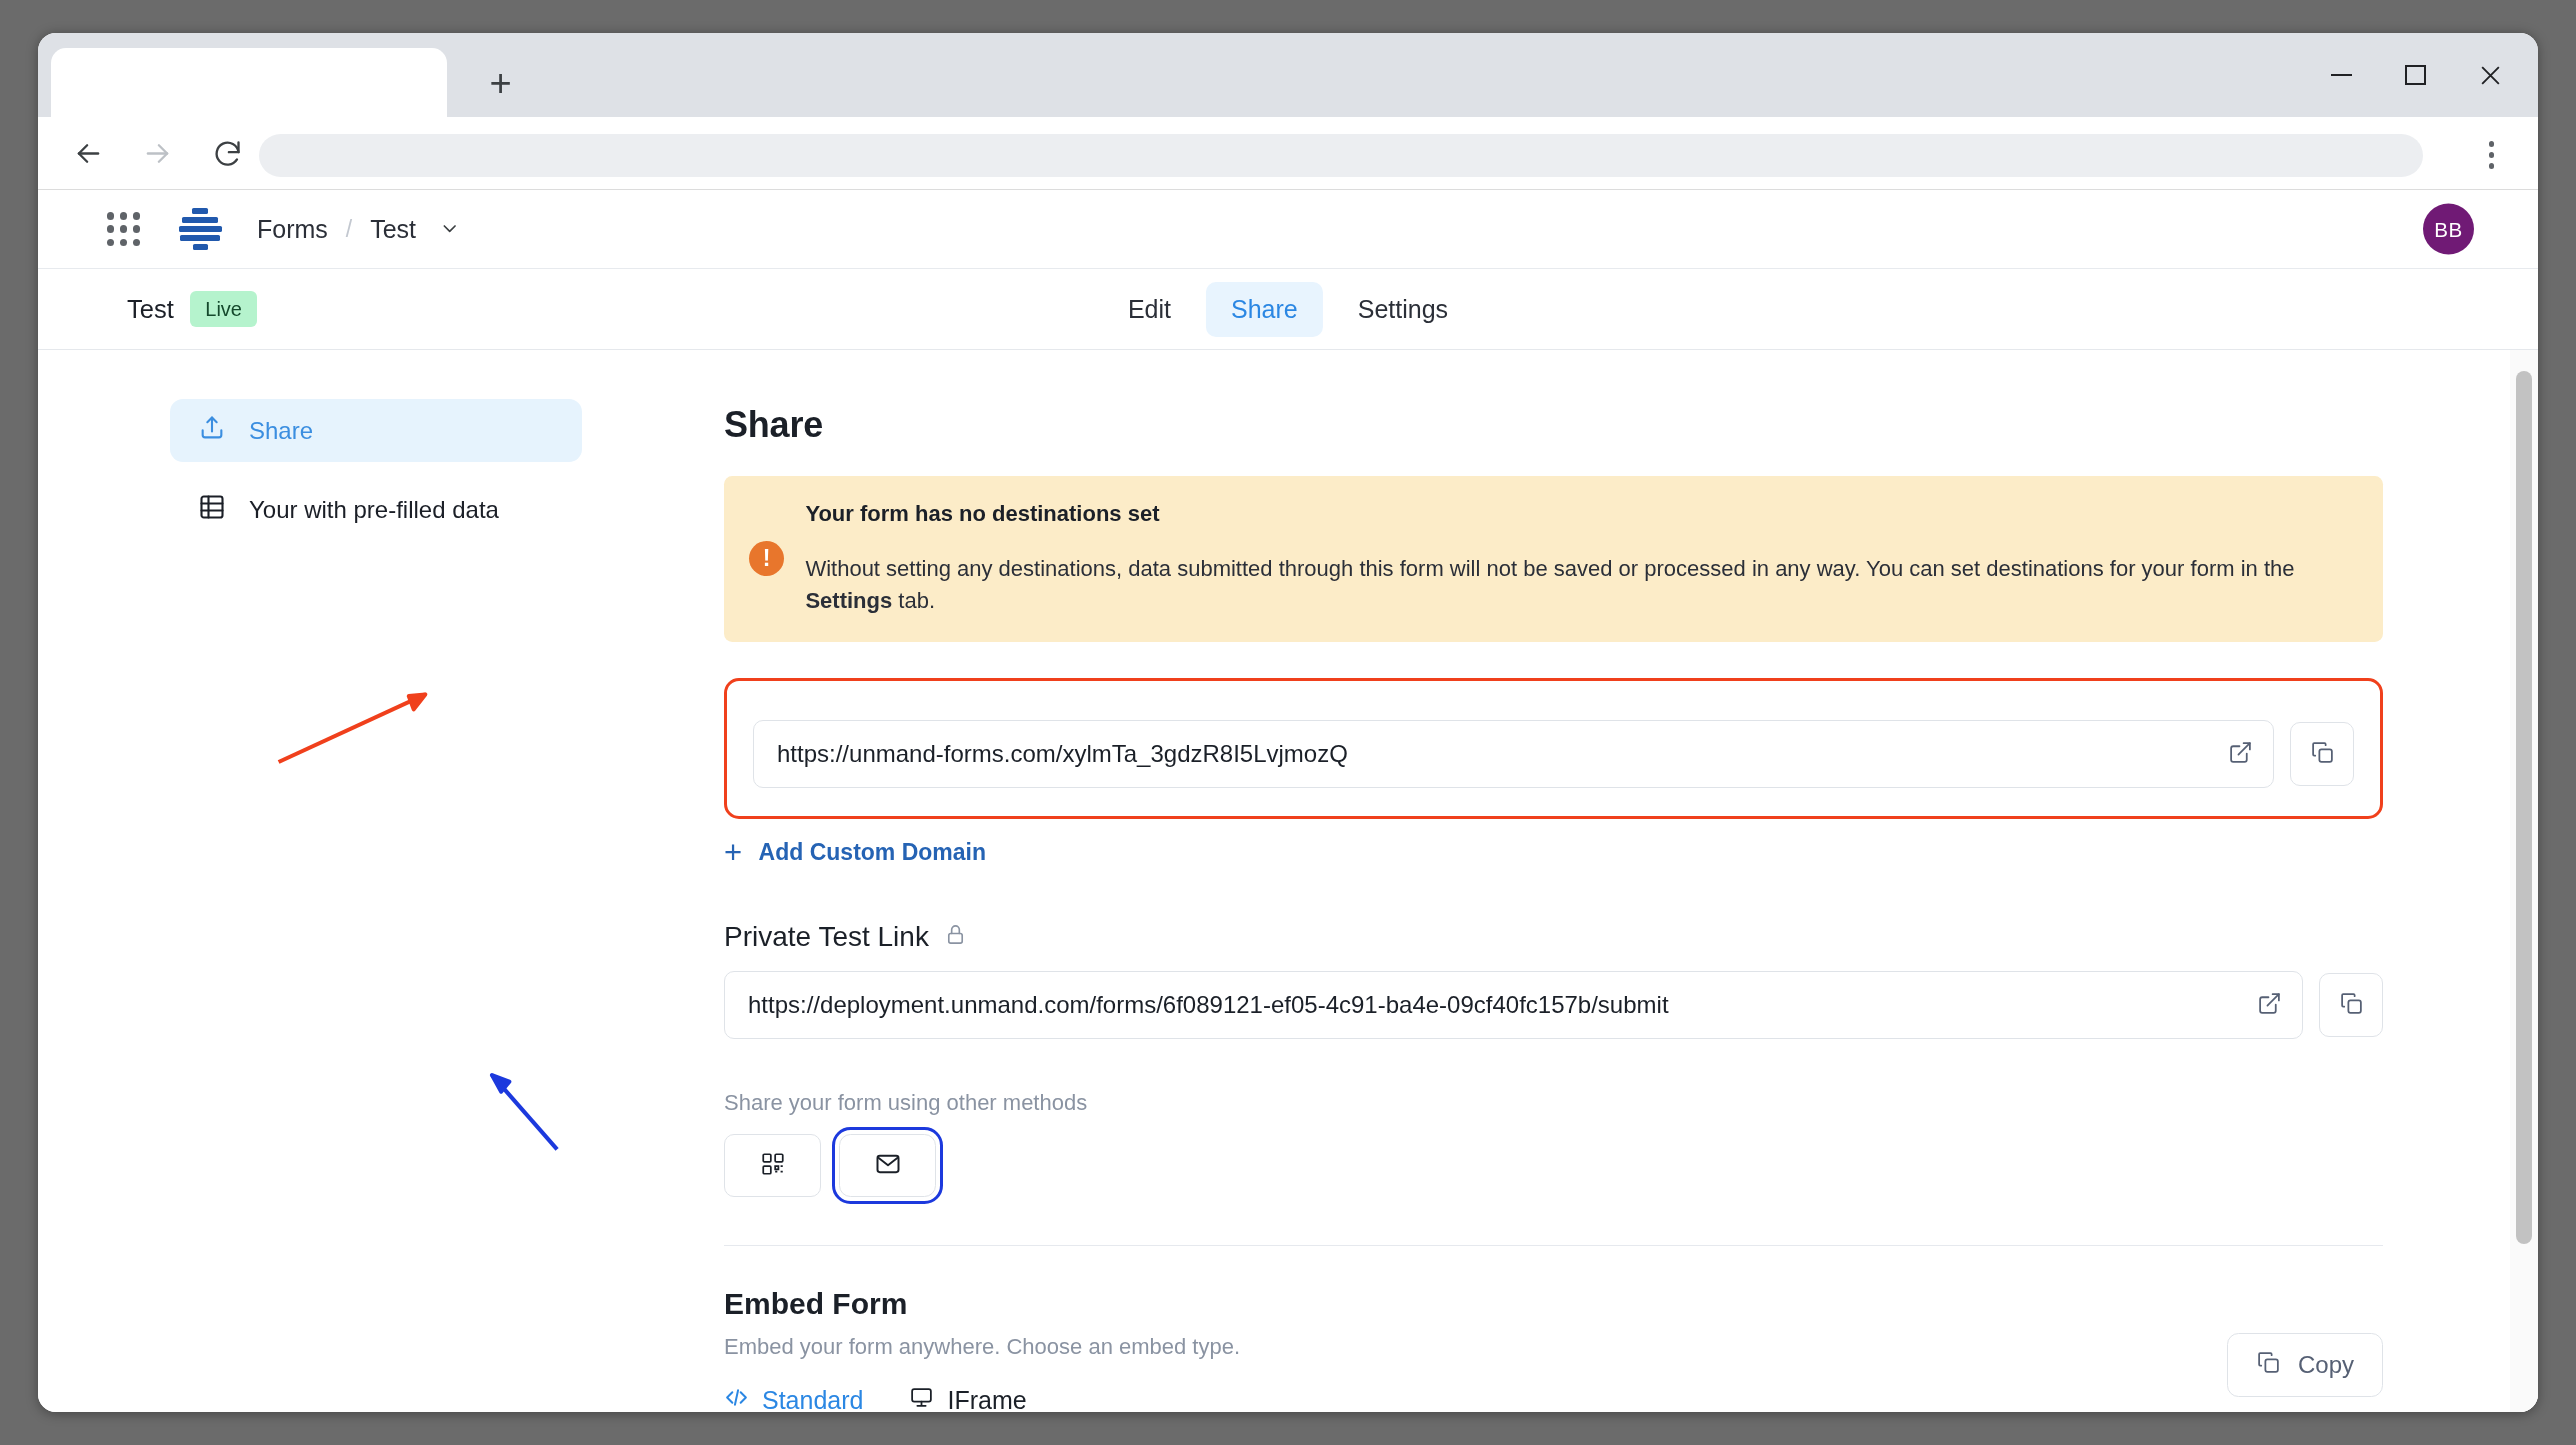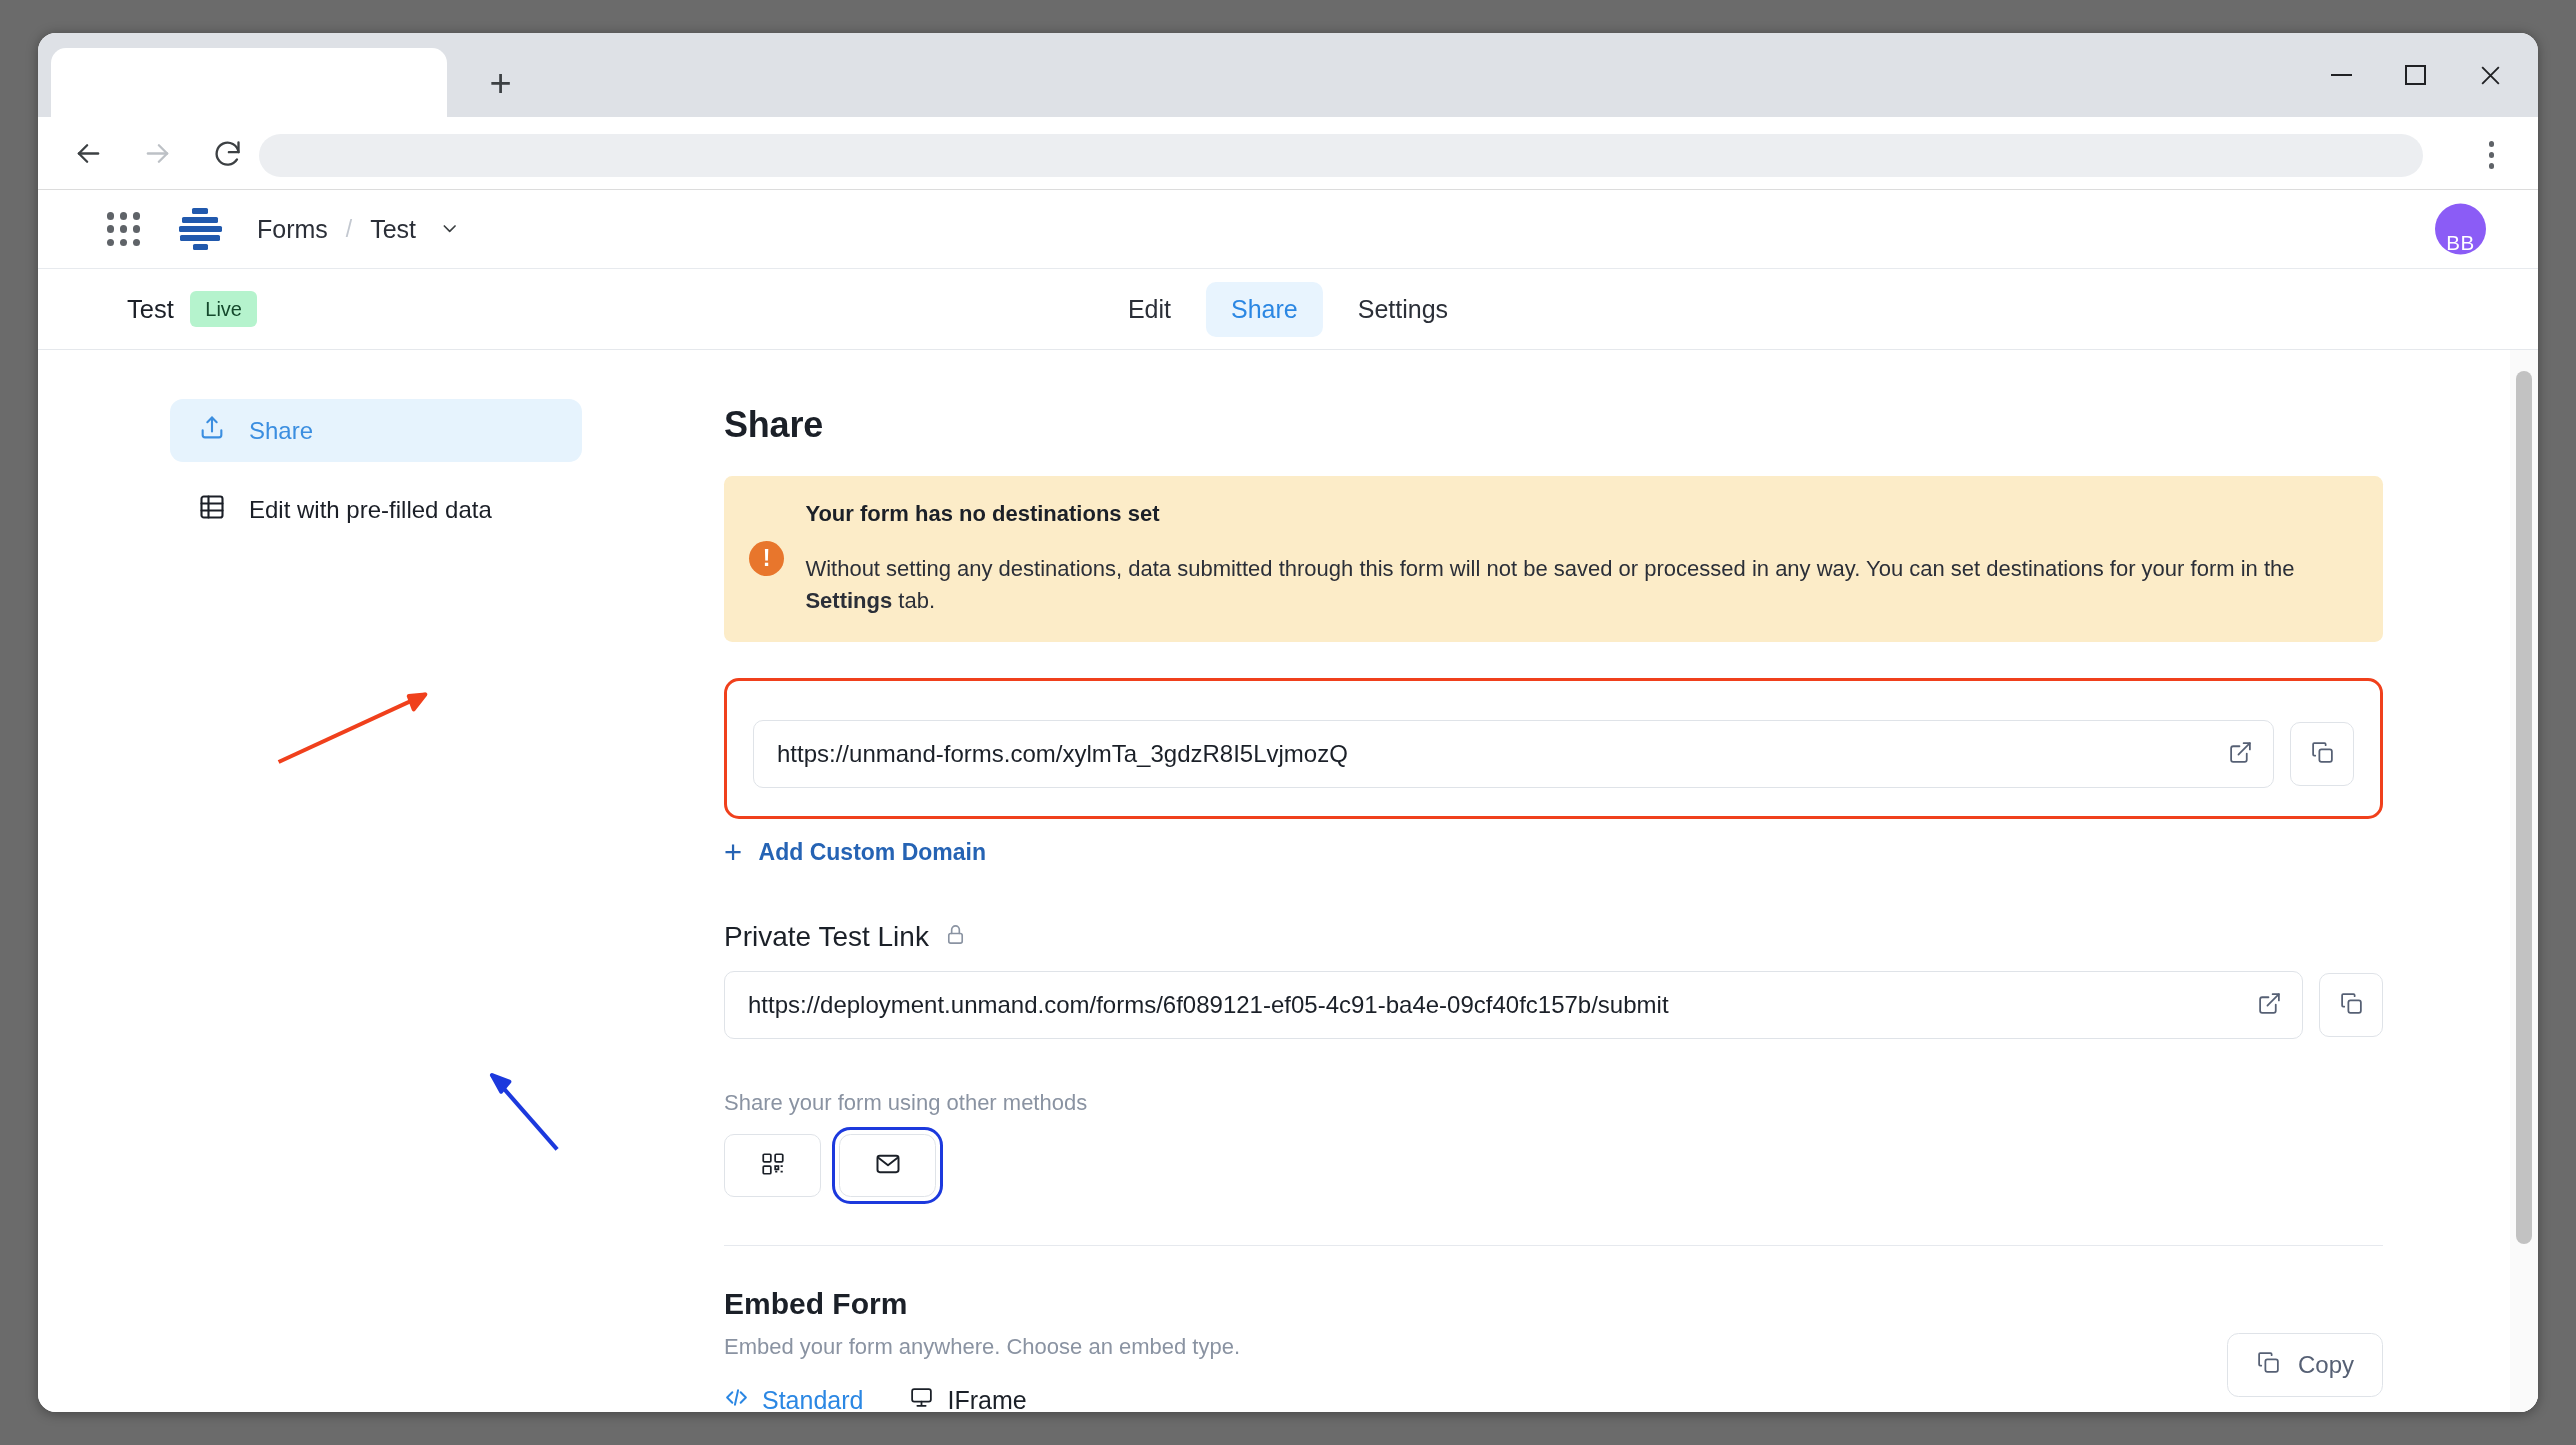--- a/index.html
+++ b/index.html
@@ -119,25 +119,25 @@
 
   #breadcrumb {
     margin-left: 33px;
     display: flex; align-items: center; gap: 18px;
     font-size: 25px; color: #2b2f38;
   }
   #breadcrumb .sep { color: #c3c8d0; font-size: 23px; }
   #breadcrumb-chevron { margin-left: 5px; display:flex; align-items:center; }
 
   #user-avatar {
-    position: absolute; right: 52px; top: 50%; transform: translateY(-50%);
+    position: absolute; right: 64px; top: 50%; transform: translateY(-50%);
     width: 51px; height: 51px; border-radius: 50%;
-    background: #8b5cf6;
+    background: #701a75;
     color: #ffffff; font-size: 20.6px; letter-spacing: 0.4px;
-    display: flex; align-items: flex-end; justify-content: center;
+    display: flex; align-items: center; justify-content: center;
   }
 
   
   #form-header {
     position: relative;
     height: 81px;
     background: #ffffff;
     border-bottom: 0.8px solid #e5e8ec;
     display: flex; align-items: center;
   }
@@ -441,21 +441,21 @@
         </span>
         <span>Share</span>
       </div>
       <div class="sidebar-item">
         <span>
           <svg width="28" height="28" viewBox="0 0 24 24" fill="none" stroke="#1b1f27" stroke-width="1.8" stroke-linecap="round" stroke-linejoin="round">
               <rect x="3" y="3" width="18" height="18" rx="2"></rect>
               <path d="M3 9h18M3 15h18M9 3v18"></path>
             </svg>
         </span>
-        <span>Edit with pre-filled data</span>
+        <span>Your with pre-filled data</span>
       </div>
     </div>
 
     <div id="main-col">
 
       <div id="share-heading">Share</div>
 
       <div id="warning-banner">
         <div id="warning-icon">!</div>
         <div id="warning-text-wrap">

